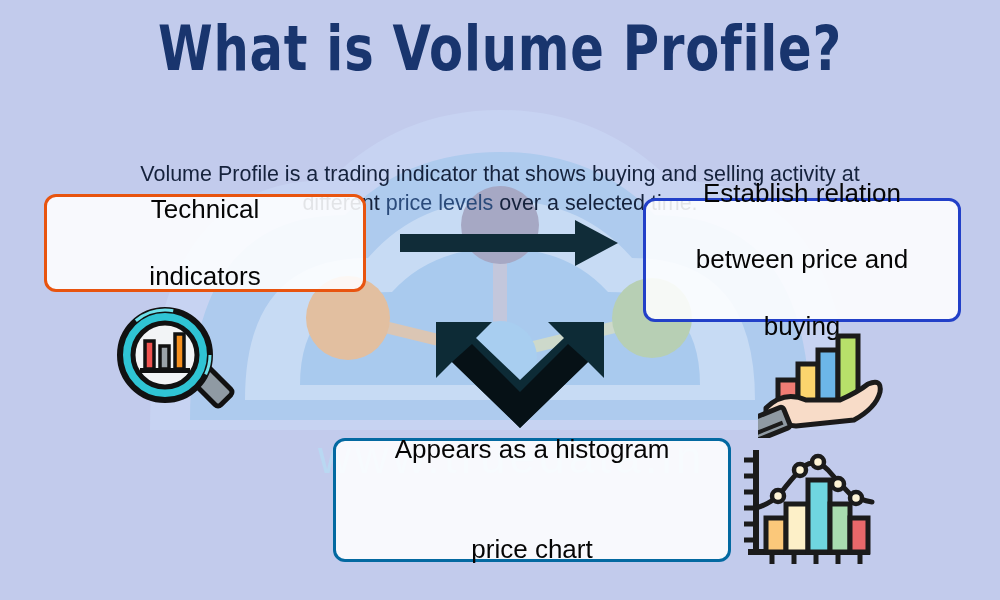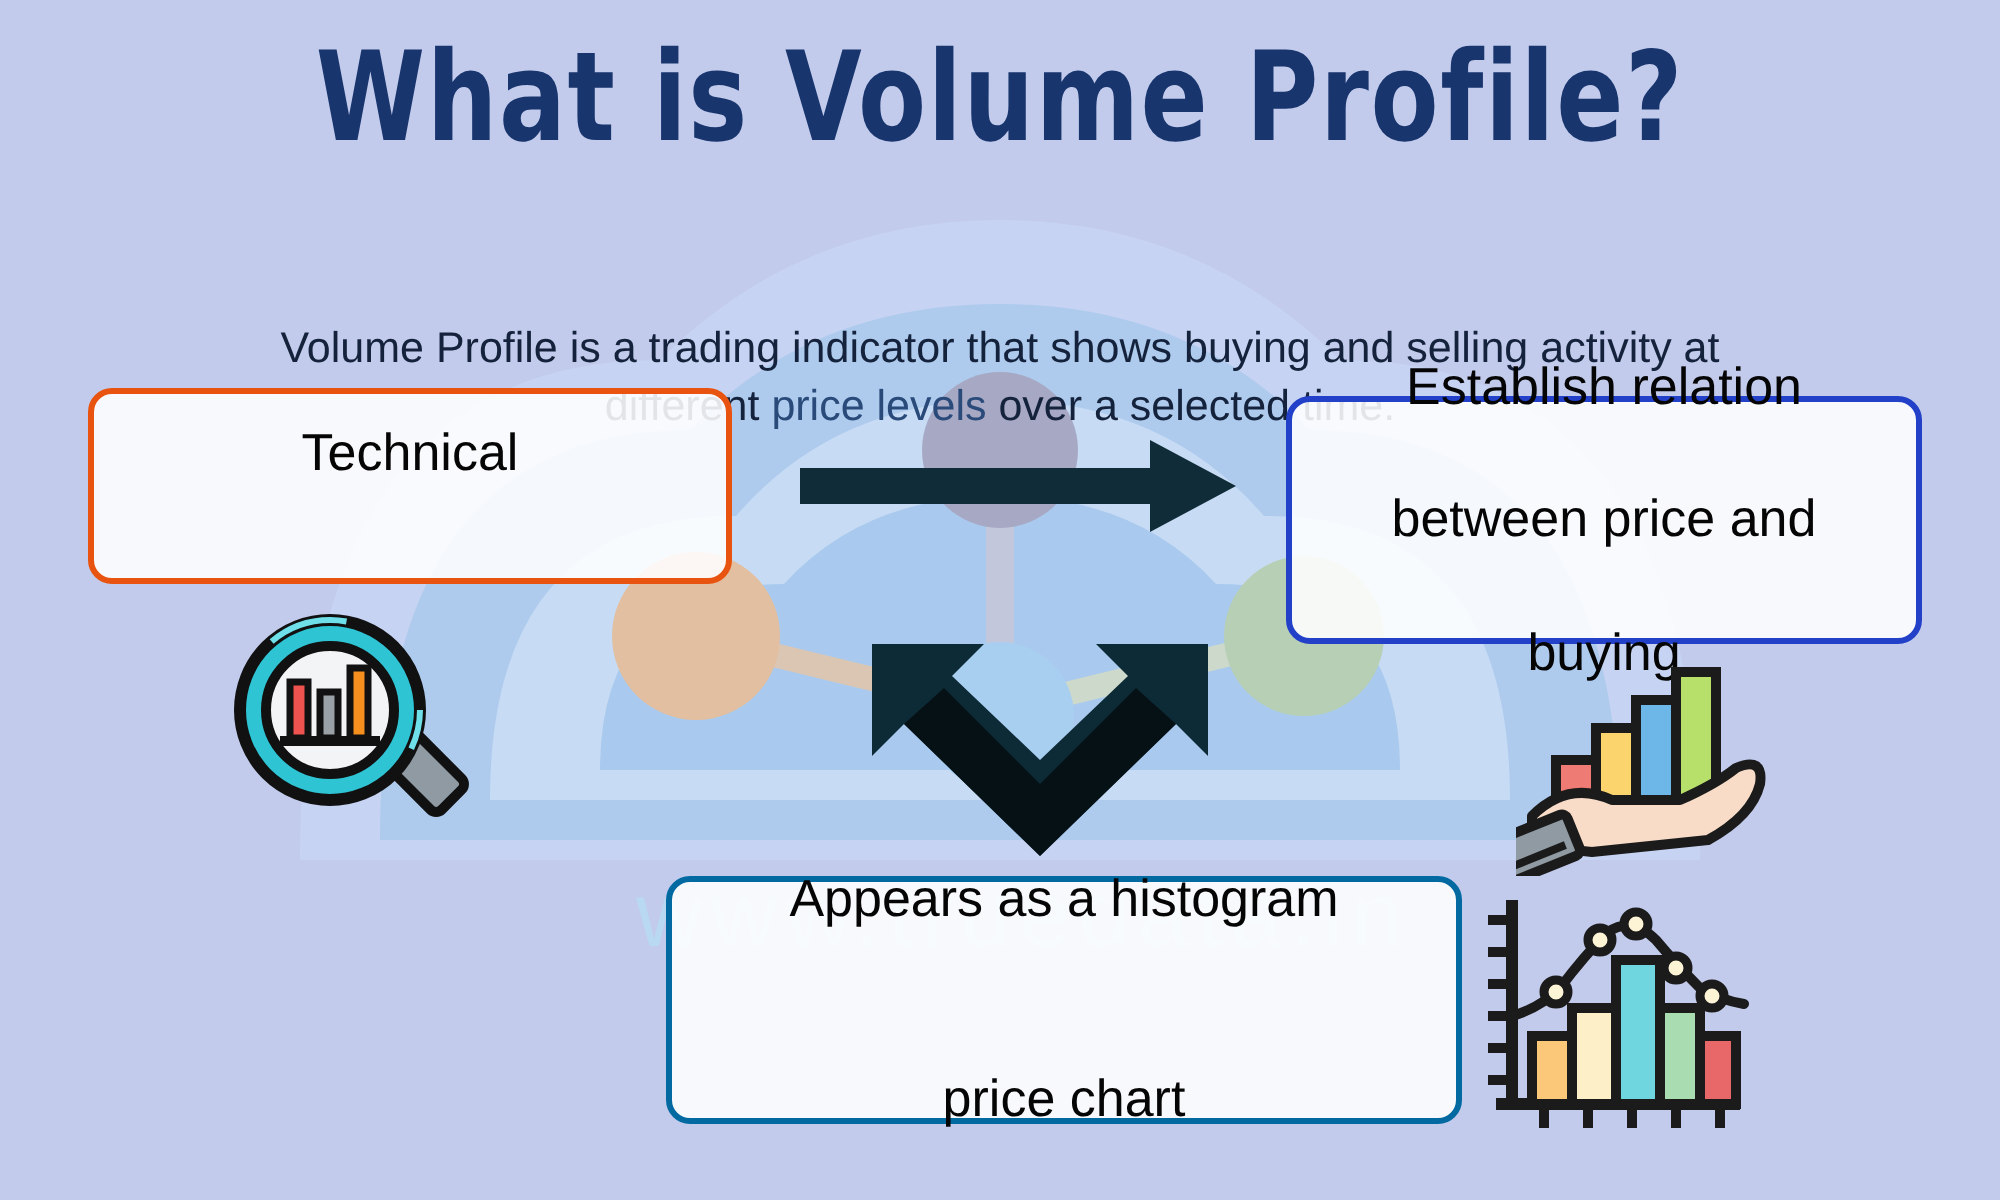--- a/index.html
+++ b/index.html
@@ -131,20 +131,21 @@
              L4 58 L4 2 L60 2 L44 18
              L88 60
              L132 18 L116 2 L172 2 L172 58 L156 42
              Z" fill="#0d2b36"></path>
     <path d="M88 108 L20 42 L40 24 L88 72 L136 24 L156 42 Z" fill="#060d10" opacity=".85"></path>
   </svg>
 
   <div class="box" id="box-technical">
     <span>
       <span>Technical</span><br>
+      <span>indicators</span>
     </span>
   </div>
 
   <div class="box" id="box-relation">
     <span>
       <span>Establish relation</span><br>
       <span>between price and</span><br>
       <span>buying</span>
     </span>
   </div>

